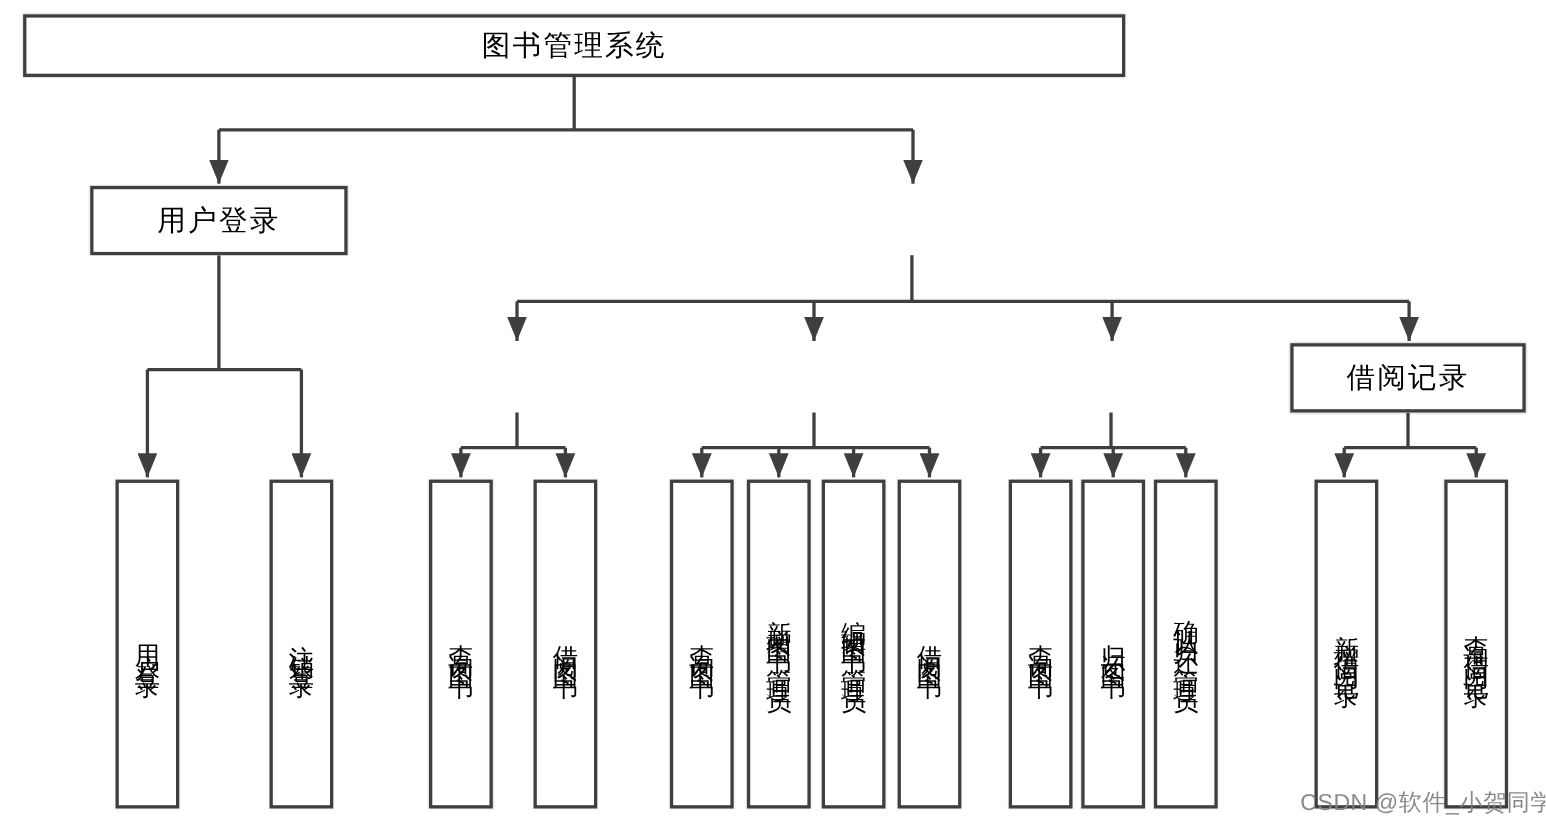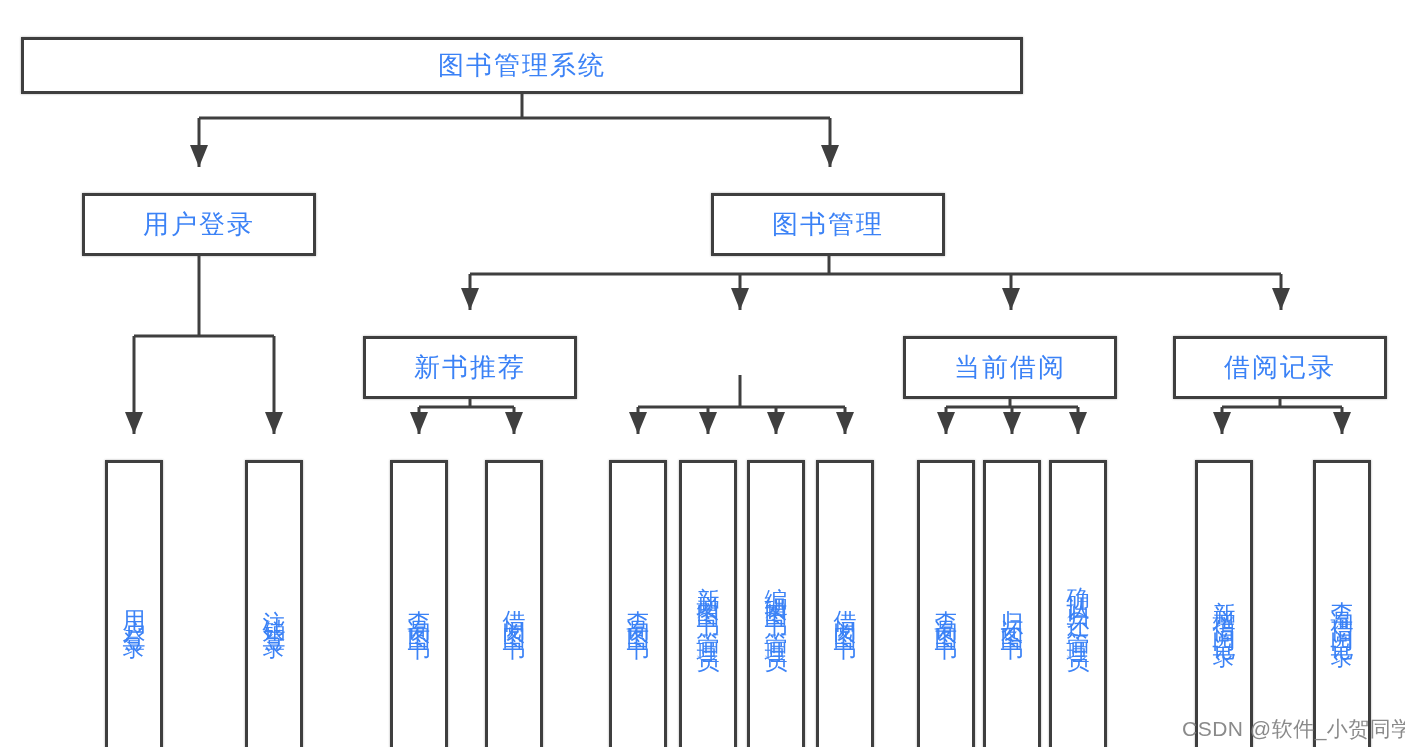--- a/index.html
+++ b/index.html
@@ -23,26 +23,25 @@
   }
   .node {
     position: absolute;
     box-sizing: border-box;
     background: #ffffff;
     border: 3px solid #3f3f3f;
     box-shadow: 0 0 2px rgba(80,80,80,0.45);
     display: flex;
     align-items: center;
     justify-content: center;
-    color: #3b82f6;
+    color: #000000;
     font-size: 26px;
     letter-spacing: 2px;
     white-space: nowrap;
     z-index: 2;
-    margin-top: 24px;
   }
   .leaf {
     writing-mode: vertical-rl;
     text-orientation: mixed;
     font-size: 23px;
     letter-spacing: 9px;
     line-height: 1;
     white-space: nowrap;
     overflow: hidden;
   }
@@ -117,24 +116,21 @@
       <path d="M1078 407 V434"></path>
 
       <path d="M1222 407 V434"></path>
       <path d="M1342 407 V434"></path>
     </g>
   </svg>
 
   <div class="node" style="left:21px; top:13px; width:1002px; height:57px;">图书管理系统</div>
 
   <div class="node" style="left:82px; top:169px; width:234px; height:63px;">用户登录</div>
-  <div class="node" style="left:711px; top:169px; width:234px; height:63px;">图书管理</div>
 
-  <div class="node" style="left:363px; top:312px; width:214px; height:63px;">新书推荐</div>
-  <div class="node" style="left:903px; top:312px; width:214px; height:63px;">当前借阅</div>
   <div class="node" style="left:1173px; top:312px; width:214px; height:63px;">借阅记录</div>
 
   <div class="node leaf" style="left:105px; top:436px; width:58px; height:299px;">用户登录</div>
   <div class="node leaf" style="left:245px; top:436px; width:58px; height:299px;">注销登录</div>
 
   <div class="node leaf" style="left:390px; top:436px; width:58px; height:299px;">查询图书</div>
   <div class="node leaf" style="left:485px; top:436px; width:58px; height:299px;">借阅图书</div>
 
   <div class="node leaf" style="left:609px; top:436px; width:58px; height:299px;">查询图书</div>
   <div class="node leaf" style="left:679px; top:436px; width:58px; height:299px;">新增图书（管理员）</div>

